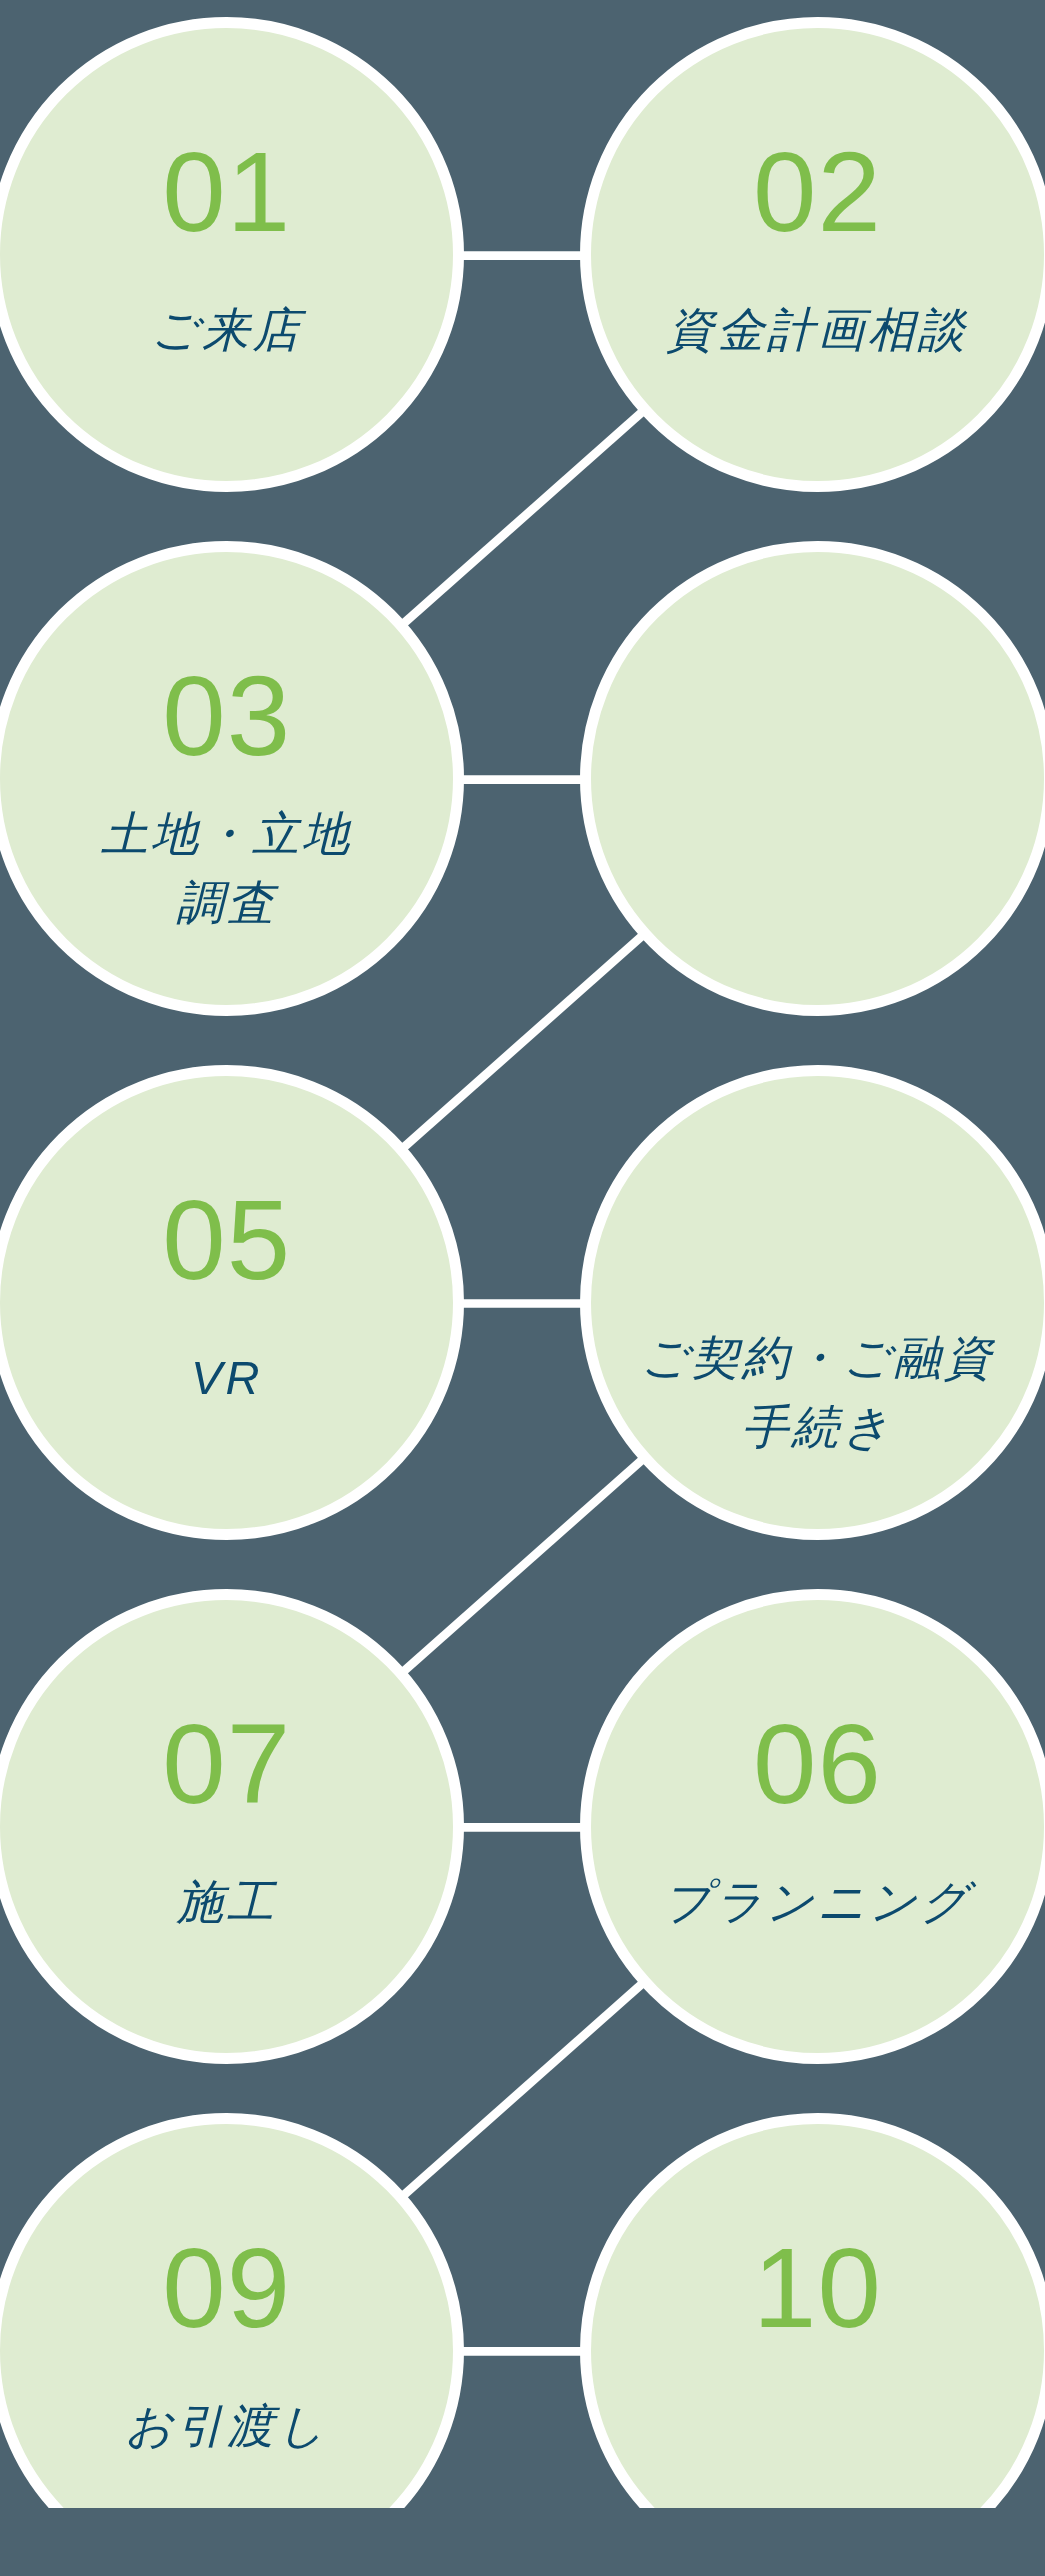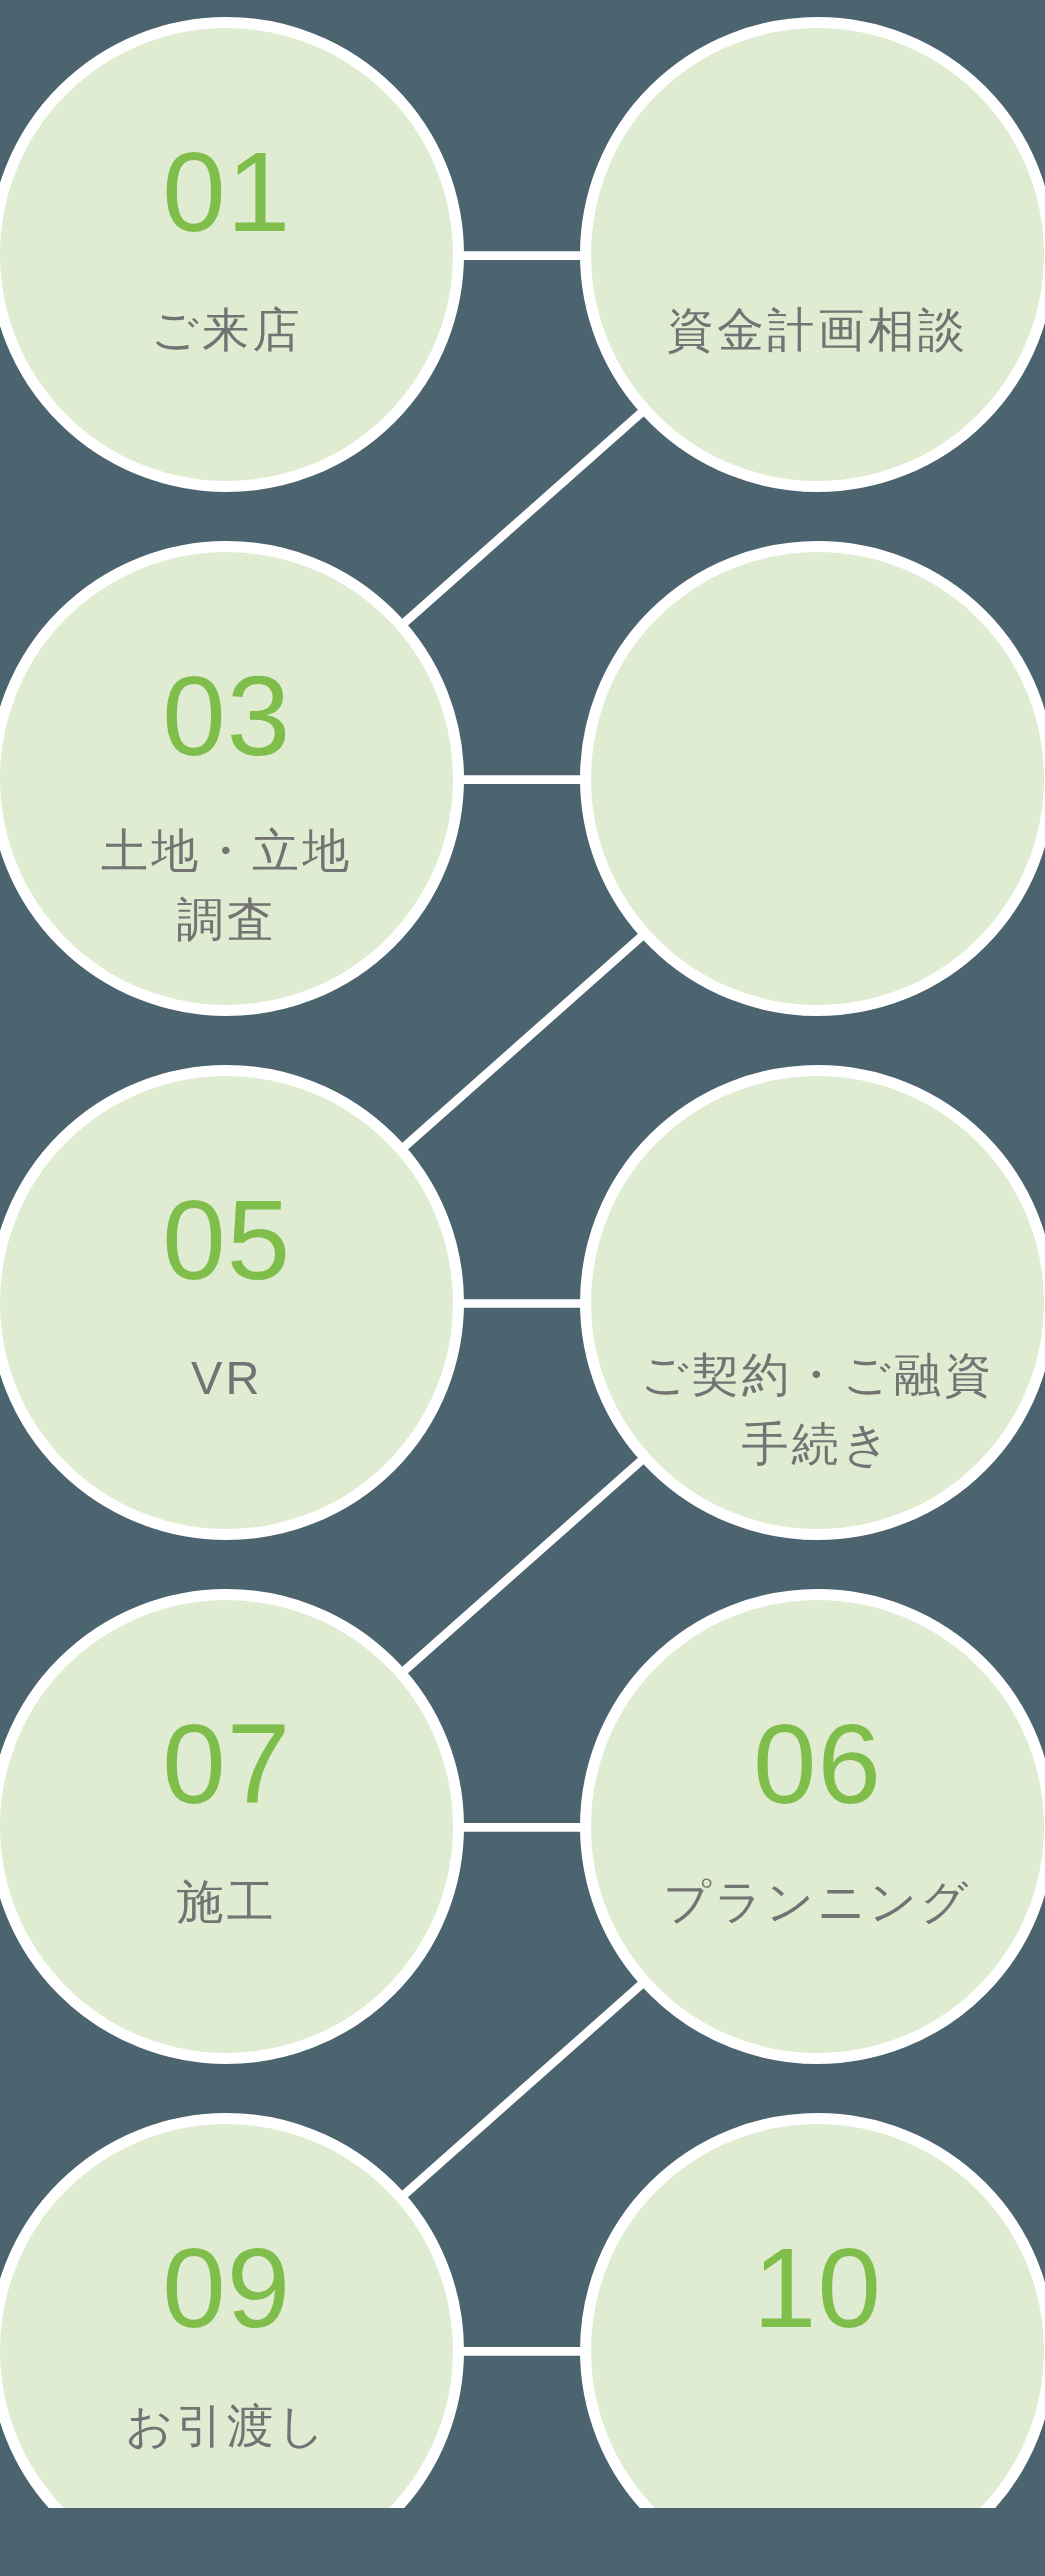--- a/index.html
+++ b/index.html
@@ -61,25 +61,26 @@
   }
   .label {
     position: absolute;
     left: 0;
     right: 0;
     top: 267px;
     text-align: center;
     font-size: 47px;
     line-height: 69px;
     letter-spacing: 0.07em;
-    color: #737373;
+    color: #0c4a6e;
     white-space: pre-line;
+    font-style: italic;
   }
   .label.two-line {
-    top: 264px;
+    top: 247px;
   }
 </style>
 </head>
 <body>
 
 <div class="canvas">
 
   <svg class="connectors" viewBox="0 0 1080 2660" xmlns="http://www.w3.org/2000/svg">
 
     <line x1="235" y1="264" x2="845" y2="264"></line>
@@ -93,20 +94,21 @@
     <line x1="845" y1="1346" x2="235" y2="1887"></line>
     <line x1="845" y1="1887" x2="235" y2="2428"></line>
   </svg>
 
   <div class="circle col-left row-1">
     <div class="num">01</div>
     <div class="label">ご来店</div>
   </div>
 
   <div class="circle col-right row-1">
+    <div class="num">02</div>
     <div class="label">資金計画相談</div>
   </div>
 
   <div class="circle col-left row-2">
     <div class="num">03</div>
     <div class="label two-line">土地・立地
 調査</div>
   </div>
 
   <div class="circle col-right row-2">

